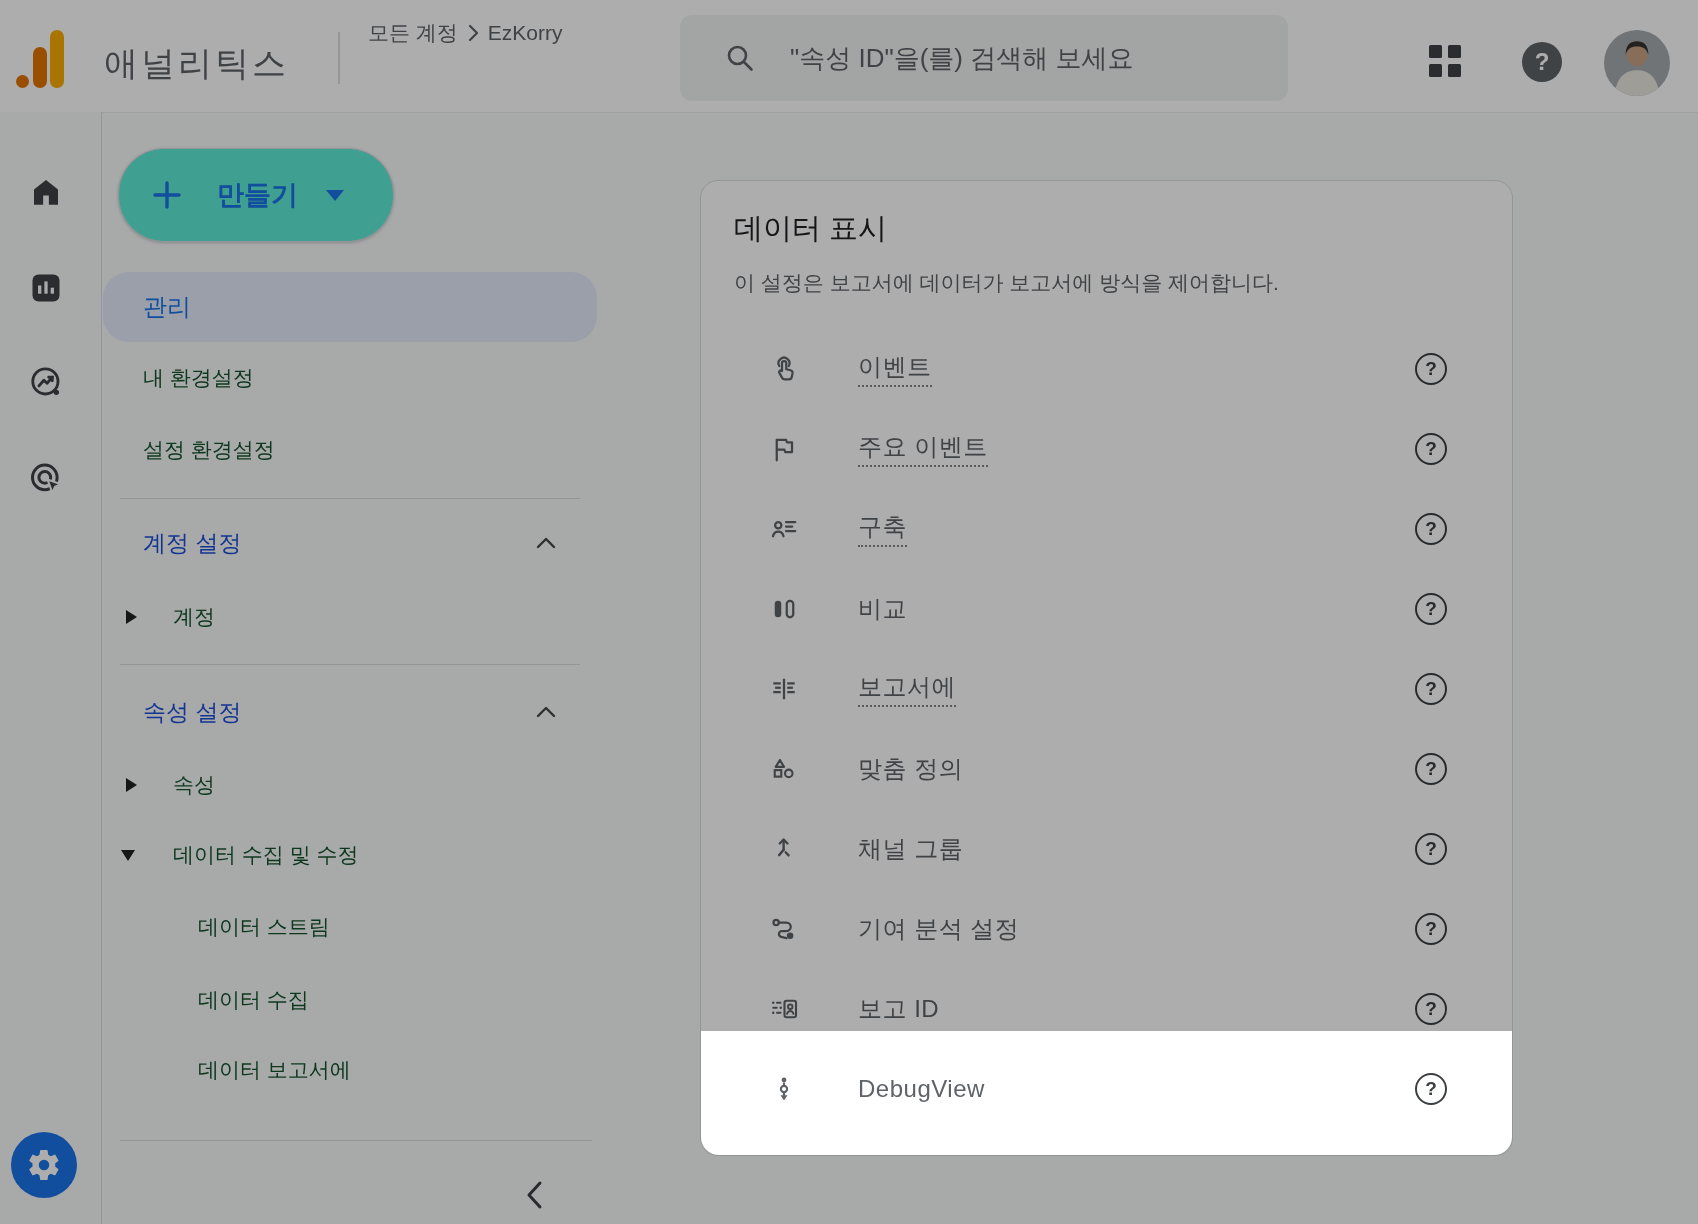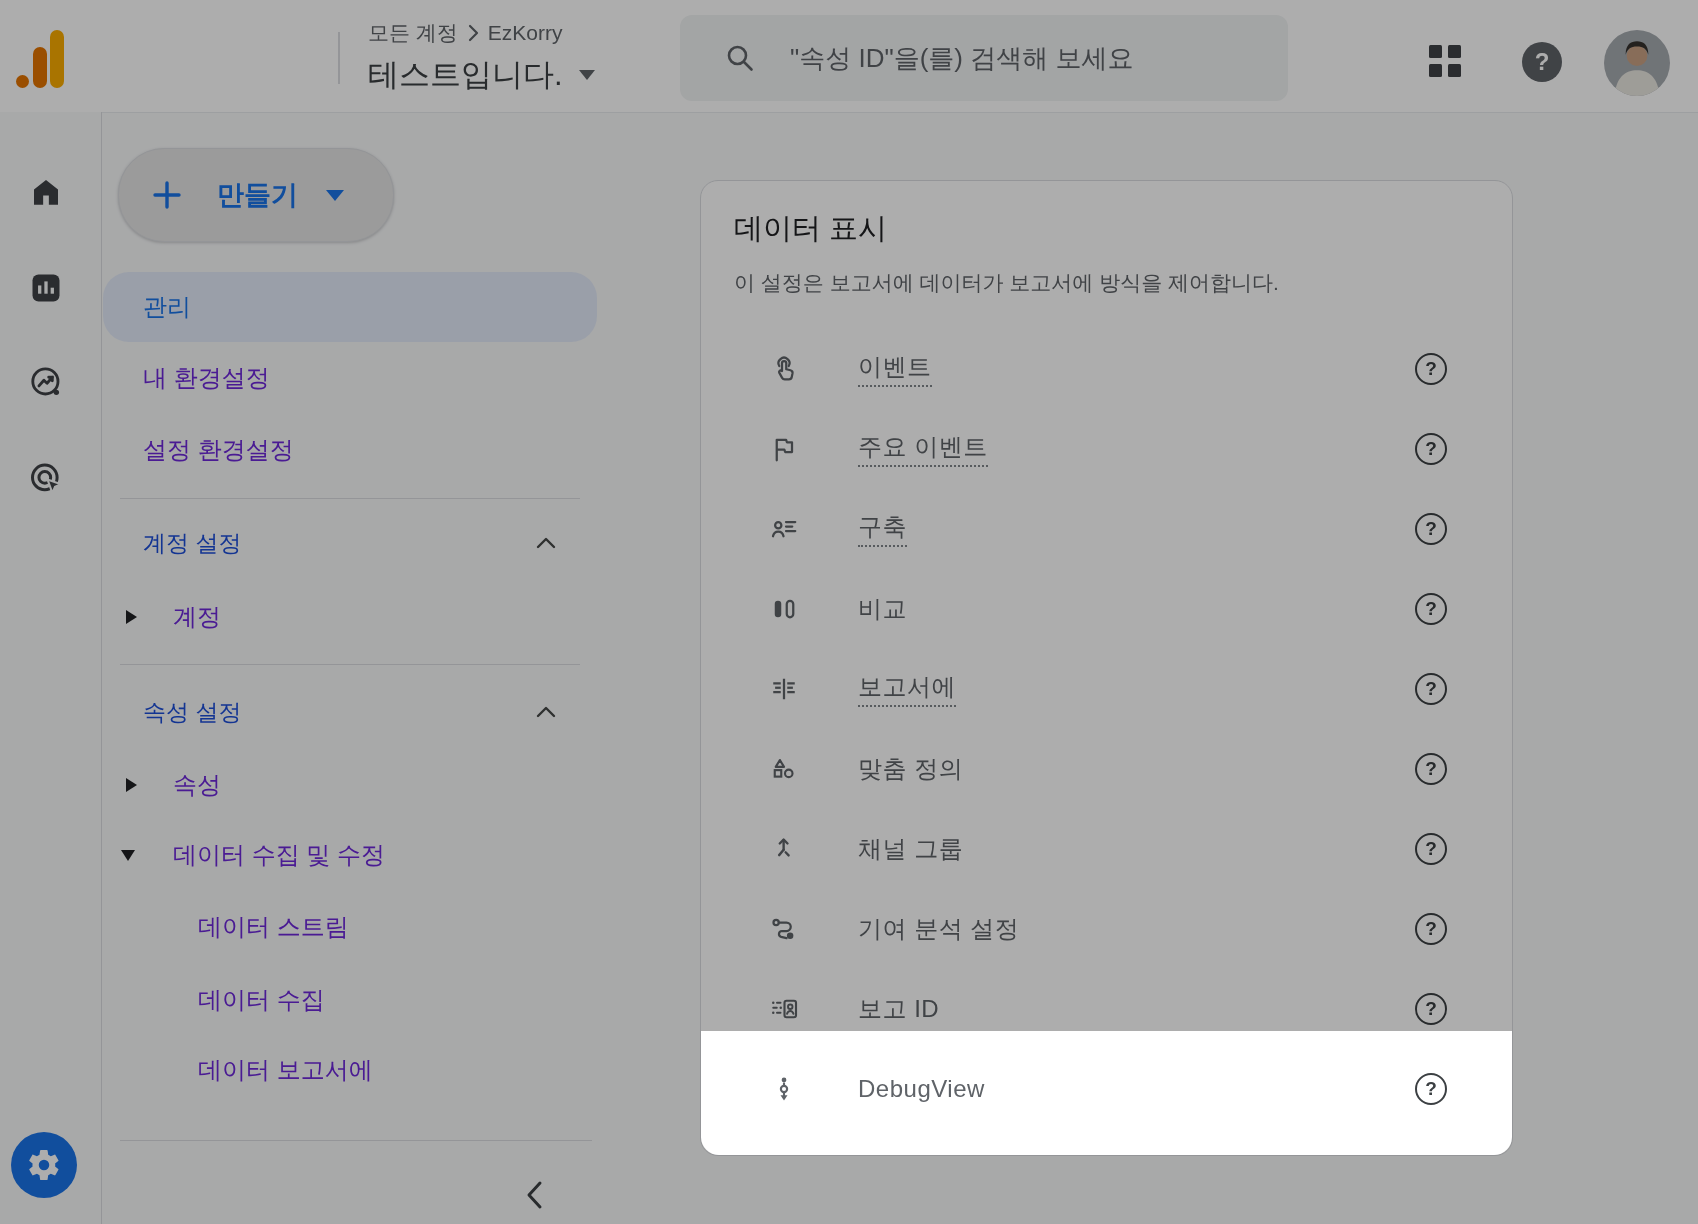--- a/index.html
+++ b/index.html
@@ -26,27 +26,27 @@
   .search .ph{margin-left:34px;font-size:26px;color:#5f6368;}
   .appgrid{position:absolute;left:1426px;top:42px;width:38px;height:38px;display:flex;}
   .helpbtn{position:absolute;left:1522px;top:42px;width:40px;height:40px;border-radius:50%;background:#5f6368;display:flex;align-items:center;justify-content:center;}
   .helpbtn span{color:#ffffff;font-size:24px;font-weight:bold;}
   .avatar{position:absolute;left:1604px;top:30px;width:66px;height:66px;border-radius:50%;overflow:hidden;}
   
   .rail{position:absolute;left:0;top:112px;width:101px;height:1112px;border-right:1px solid #dadce0;background:#f8f9fa;}
   .rail-ic{position:absolute;left:28px;width:36px;height:36px;display:flex;}
   .gearbtn{position:absolute;left:11px;top:1020px;width:66px;height:66px;border-radius:50%;background:#1a73e8;display:flex;align-items:center;justify-content:center;}
   
-  .pill{position:absolute;left:118px;top:148px;width:274px;height:92px;border-radius:46px;background:#e5e5e5;border:1px solid #dadce0;box-shadow:0 1px 3px rgba(60,64,67,.25);display:flex;align-items:center;}
+  .pill{position:absolute;left:118px;top:148px;width:274px;height:92px;border-radius:46px;background:#5eead4;border:1px solid #dadce0;box-shadow:0 1px 3px rgba(60,64,67,.25);display:flex;align-items:center;}
   .pill .plus{margin-left:32px;display:flex;}
   .pill .lbl{margin-left:34px;font-size:27px;font-weight:bold;color:#1a73e8;}
   .pill .pcaret{margin-left:28px;width:0;height:0;border-left:9px solid transparent;border-right:9px solid transparent;border-top:11px solid #1a73e8;}
   .sel-row{position:absolute;left:103px;top:272px;width:494px;height:70px;border-radius:26px;background:#e3ebfa;display:flex;align-items:center;}
   .sel-row span{margin-left:40px;font-size:24px;font-weight:500;color:#1a73e8;}
-  .side-item{position:absolute;left:143px;height:34px;display:flex;align-items:center;font-size:24px;color:#6d28d9;}
+  .side-item{position:absolute;left:143px;height:34px;display:flex;align-items:center;font-size:21px;color:#14532d;}
   .side-sub{left:198px;}
   .side-sec{position:absolute;left:143px;height:34px;display:flex;align-items:center;font-size:23px;color:#1d4ed8;}
   .tree-right{position:absolute;width:0;height:0;border-top:7px solid transparent;border-bottom:7px solid transparent;border-left:11px solid #202124;}
   .tree-down{position:absolute;width:0;height:0;border-left:7px solid transparent;border-right:7px solid transparent;border-top:11px solid #202124;}
   .sec-chev{position:absolute;left:536px;display:flex;}
   .sdiv{position:absolute;left:120px;width:460px;height:1px;background:#dadce0;}
   .collapse{position:absolute;left:520px;top:1178px;display:flex;}
   
   .card{position:absolute;left:700px;top:180px;width:813px;height:976px;background:#ffffff;border:1px solid #dadce0;border-radius:18px;box-sizing:border-box;}
   .card-title{position:absolute;left:33px;top:28px;font-size:29px;color:#202124;}
@@ -64,32 +64,29 @@
 </style>
 </head>
 <body>
 
 <div class="header">
   <div class="logo">
     <div class="dot" style="background:#e37400"></div>
     <div class="bar-mid" style="background:#e37400"></div>
     <div class="bar-tall" style="background:#f9ab00"></div>
   </div>
+  <div class="brand">애널리틱스</div>
   <div class="hdr-divider"></div>
 
   <div class="crumb">
     <span>모든 계정</span>
     <svg width="14" height="20" viewBox="0 0 14 20">
       <path d="M4,3 L11,10 L4,17" fill="none" stroke="#5f6368" stroke-width="2.2" stroke-linecap="round" stroke-linejoin="round"></path>
     </svg>
     <span>EzKorry</span>
-  </div>
-  <div class="prop-line">
-    <span class="prop-title">테스트입니다.</span>
-    <span class="caret-down"></span>
   </div>
 
   <div class="search">
     <span class="mag">
       <svg width="32" height="32" viewBox="0 0 32 32">
         <circle cx="13.5" cy="13.5" r="8.5" fill="none" stroke="#5f6368" stroke-width="2.6"></circle>
         <path d="M20,20 L27.5,27.5" stroke="#5f6368" stroke-width="2.6" stroke-linecap="round"></path>
       </svg>
     </span>
     <span class="ph">"속성 ID"을(를) 검색해 보세요</span>

